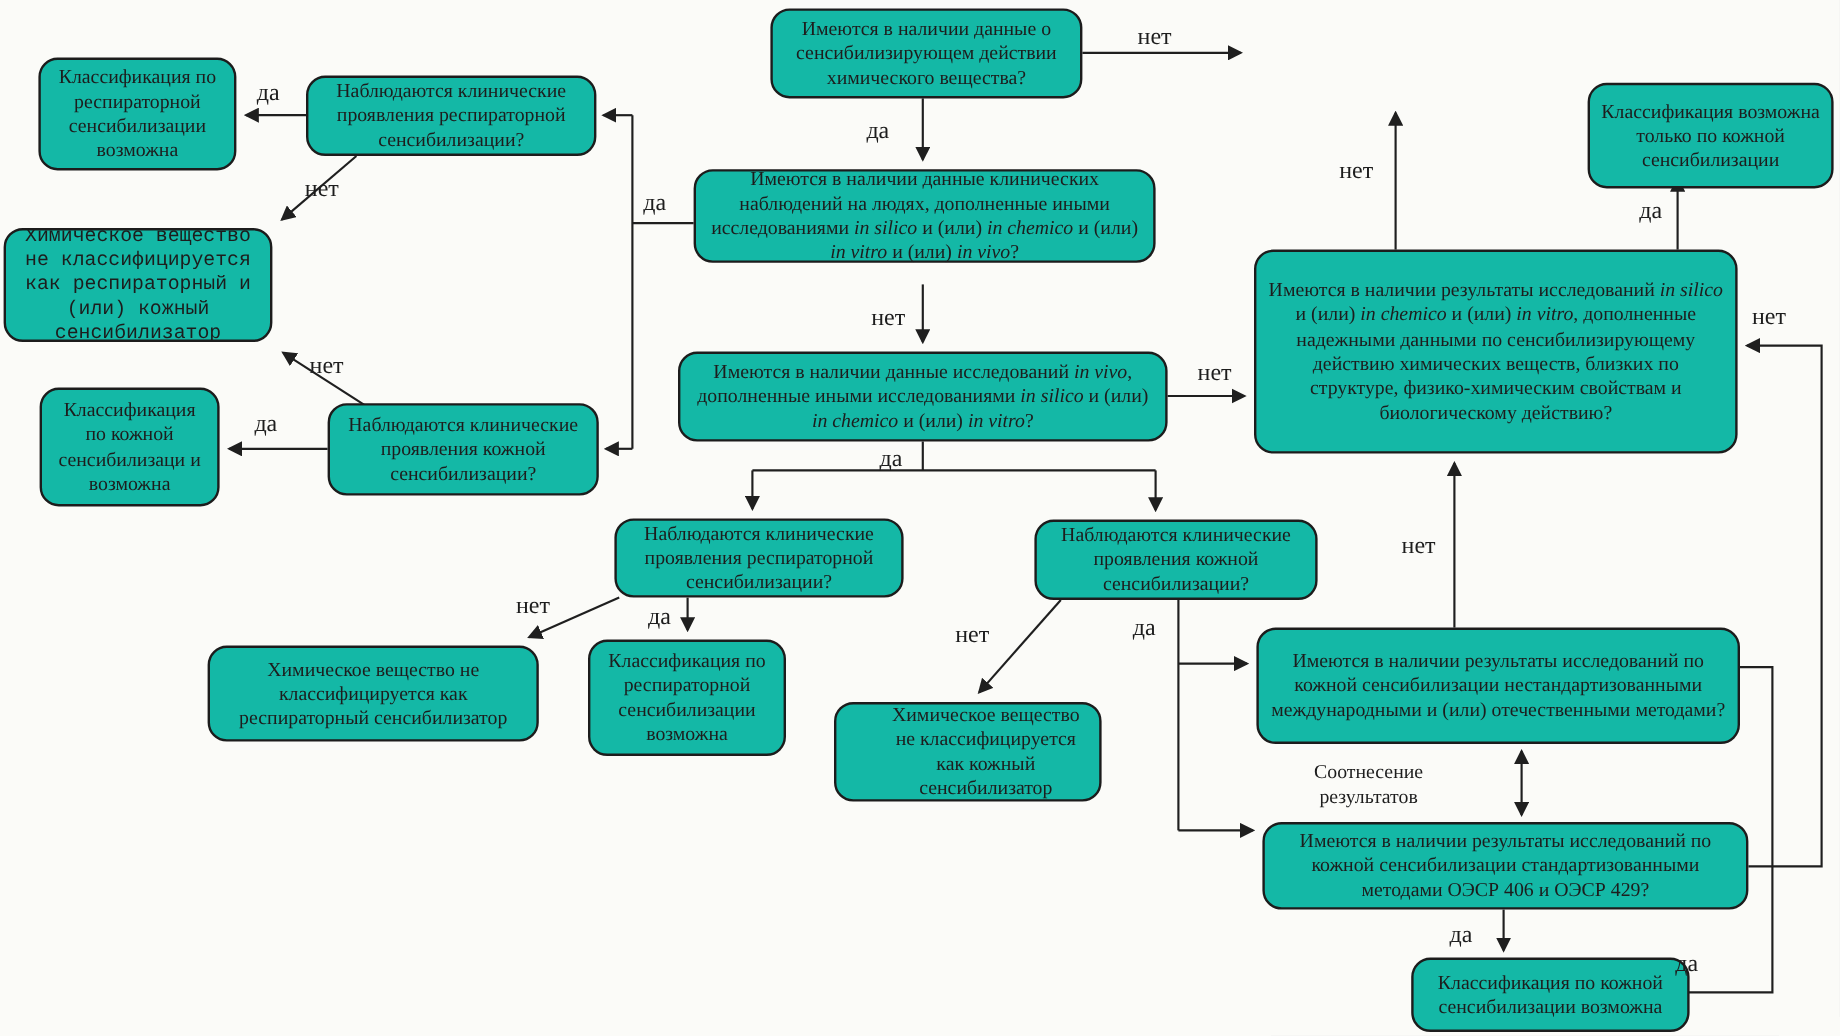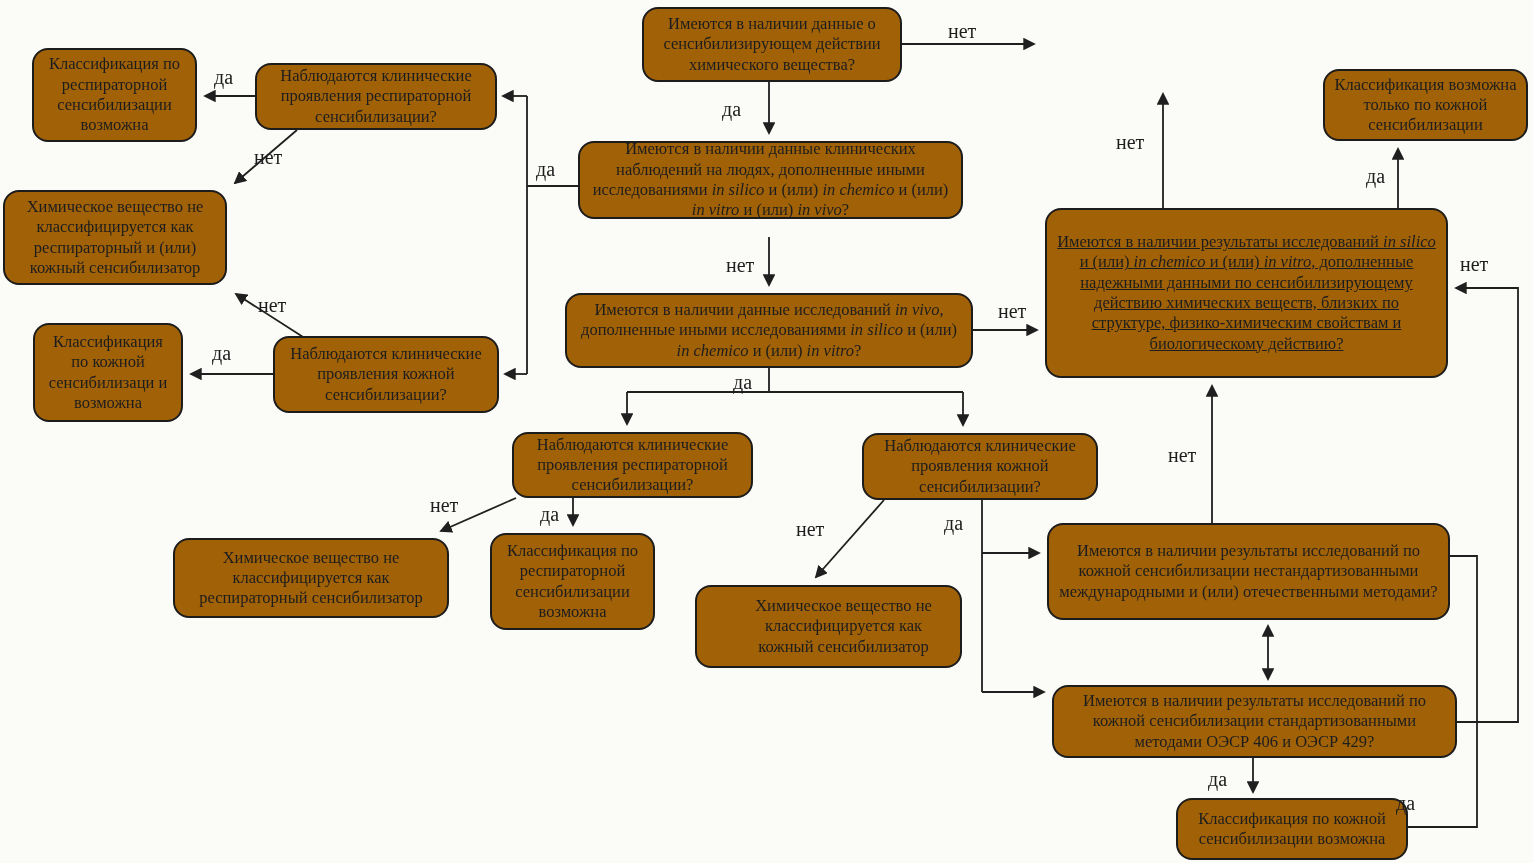--- a/index.html
+++ b/index.html
@@ -14,21 +14,21 @@
     color:#1d1d1d;
     overflow:hidden;
   }
   .arrows{position:absolute;left:0;top:0;width:1533px;height:863px;}
   .arrows path{stroke:#1f1f1f;stroke-width:1.8;fill:none;}
   .node{
     position:absolute;
     box-sizing:border-box;
     border:2.2px solid #1c1c1c;
     border-radius:16px;
-    background:#a16207;
+    background:#14b8a6;
     display:flex;align-items:center;justify-content:center;
     text-align:center;
     padding:4px 9px;
     font-size:16.5px;
     line-height:1.23;
   }
   .float-label{
     position:absolute;
     display:flex;align-items:center;justify-content:center;
     text-align:center;
@@ -83,44 +83,45 @@
     <path d="M1268 626 V679" marker-start="url(#ah)" marker-end="url(#ah)"></path>
     <path d="M1163 208 V94" marker-end="url(#ah)"></path>
     <path d="M1398 208 V149" marker-end="url(#ah)"></path>
     <path d="M1253 758 V792" marker-end="url(#ah)"></path>
 
     <path d="M1450 556 H1477 V827 H1379" marker-end="url(#ah)"></path>
     <path d="M1457 722 H1518 V288 H1456" marker-end="url(#ah)"></path>
   </svg>
 
   <div class="node" style="left:642px;top:7px;width:260px;height:75px;">Имеются в наличии данные о сенсибилизирующем действии химического вещества?</div>
-  <div class="node" style="left:1323px;top:69px;width:205px;height:72px;">Классификация возможна только по кожной сенсибилизации</div>
+  <div class="node" style="left:1323px;top:69px;width:205px;height:88px;">Классификация возможна только по кожной сенсибилизации</div>
   <div class="node" style="left:578px;top:141px;width:385px;height:78px;">
       <span><span>Имеются в наличии данные клинических наблюдений на людях, дополненные иными исследованиями </span><i>in silico</i><span> и (или) </span><i>in chemico</i><span> и (или) </span><i>in vitro</i><span> и (или) </span><i>in vivo</i><span>?</span></span>
     </div>
   <div class="node" style="left:565px;top:293px;width:408px;height:75px;">
       <span><span>Имеются в наличии данные исследований </span><i>in vivo</i><span>, дополненные иными исследованиями </span><i>in silico</i><span> и (или) </span><i>in chemico</i><span> и (или) </span><i>in vitro</i><span>?</span></span>
     </div>
   <div class="node" style="left:32px;top:48px;width:165px;height:94px;">Классификация по респираторной сенсибилизации возможна</div>
   <div class="node" style="left:255px;top:63px;width:242px;height:67px;">Наблюдаются клинические проявления респираторной сенсибилизации?</div>
-  <div class="node" style="left:3px;top:190px;width:224px;height:95px;">Химическое вещество не классифицируется как респираторный и (или) кожный сенсибилизатор</div>
+  <div class="node" style="left:3px;top:190px;width:224px;height:95px;font-family:Liberation Mono, monospace;">Химическое вещество не классифицируется как респираторный и (или) кожный сенсибилизатор</div>
   <div class="node" style="left:33px;top:323px;width:150px;height:99px;">Классификация по кожной сенсибилизаци и возможна</div>
   <div class="node" style="left:273px;top:336px;width:226px;height:77px;">Наблюдаются клинические проявления кожной сенсибилизации?</div>
   <div class="node" style="left:512px;top:432px;width:241px;height:66px;">Наблюдаются клинические проявления респираторной сенсибилизации?</div>
   <div class="node" style="left:862px;top:433px;width:236px;height:67px;">Наблюдаются клинические проявления кожной сенсибилизации?</div>
   <div class="node" style="left:173px;top:538px;width:276px;height:80px;">Химическое вещество не классифицируется как респираторный сенсибилизатор</div>
   <div class="node" style="left:490px;top:533px;width:165px;height:97px;">Классификация по респираторной сенсибилизации возможна</div>
-  <div class="node" style="left:695px;top:585px;width:267px;height:83px;padding-left:39px;">Химическое вещество не классифицируется как кожный сенсибилизатор</div>
-  <div class="node" style="left:1045px;top:208px;width:403px;height:170px;text-decoration:underline;">
+  <div class="node" style="left:695px;top:585px;width:223px;height:83px;padding-left:39px;">Химическое вещество не классифицируется как кожный сенсибилизатор</div>
+  <div class="node" style="left:1045px;top:208px;width:403px;height:170px;">
       <span><span>Имеются в наличии результаты исследований </span><i>in silico</i><span> и (или) </span><i>in chemico</i><span> и (или) </span><i>in vitro</i><span>, дополненные надежными данными по сенсибилизирующему действию химических веществ, близких по структуре, физико-химическим свойствам и биологическому действию?</span></span>
     </div>
   <div class="node" style="left:1047px;top:523px;width:403px;height:97px;">Имеются в наличии результаты исследований по кожной сенсибилизации нестандартизованными международными и (или) отечественными методами?</div>
   <div class="node" style="left:1052px;top:685px;width:405px;height:73px;">Имеются в наличии результаты исследований по кожной сенсибилизации стандартизованными методами ОЭСР 406 и ОЭСР 429?</div>
   <div class="node" style="left:1138px;top:798px;width:232px;height:62px;margin-left:38px;">Классификация по кожной сенсибилизации возможна</div>
 
+  <div class="float-label" style="left:1058px;top:630px;width:165px;height:48px;">Соотнесение результатов</div>
 
   <span class="elabel" style="left:948px;top:20px;">нет</span>
   <span class="elabel" style="left:722px;top:98px;">да</span>
   <span class="elabel" style="left:536px;top:158px;">да</span>
   <span class="elabel" style="left:726px;top:254px;">нет</span>
   <span class="elabel" style="left:998px;top:300px;">нет</span>
   <span class="elabel" style="left:733px;top:371px;">да</span>
   <span class="elabel" style="left:214px;top:66px;">да</span>
   <span class="elabel" style="left:254px;top:146px;">нет</span>
   <span class="elabel" style="left:212px;top:342px;">да</span>

